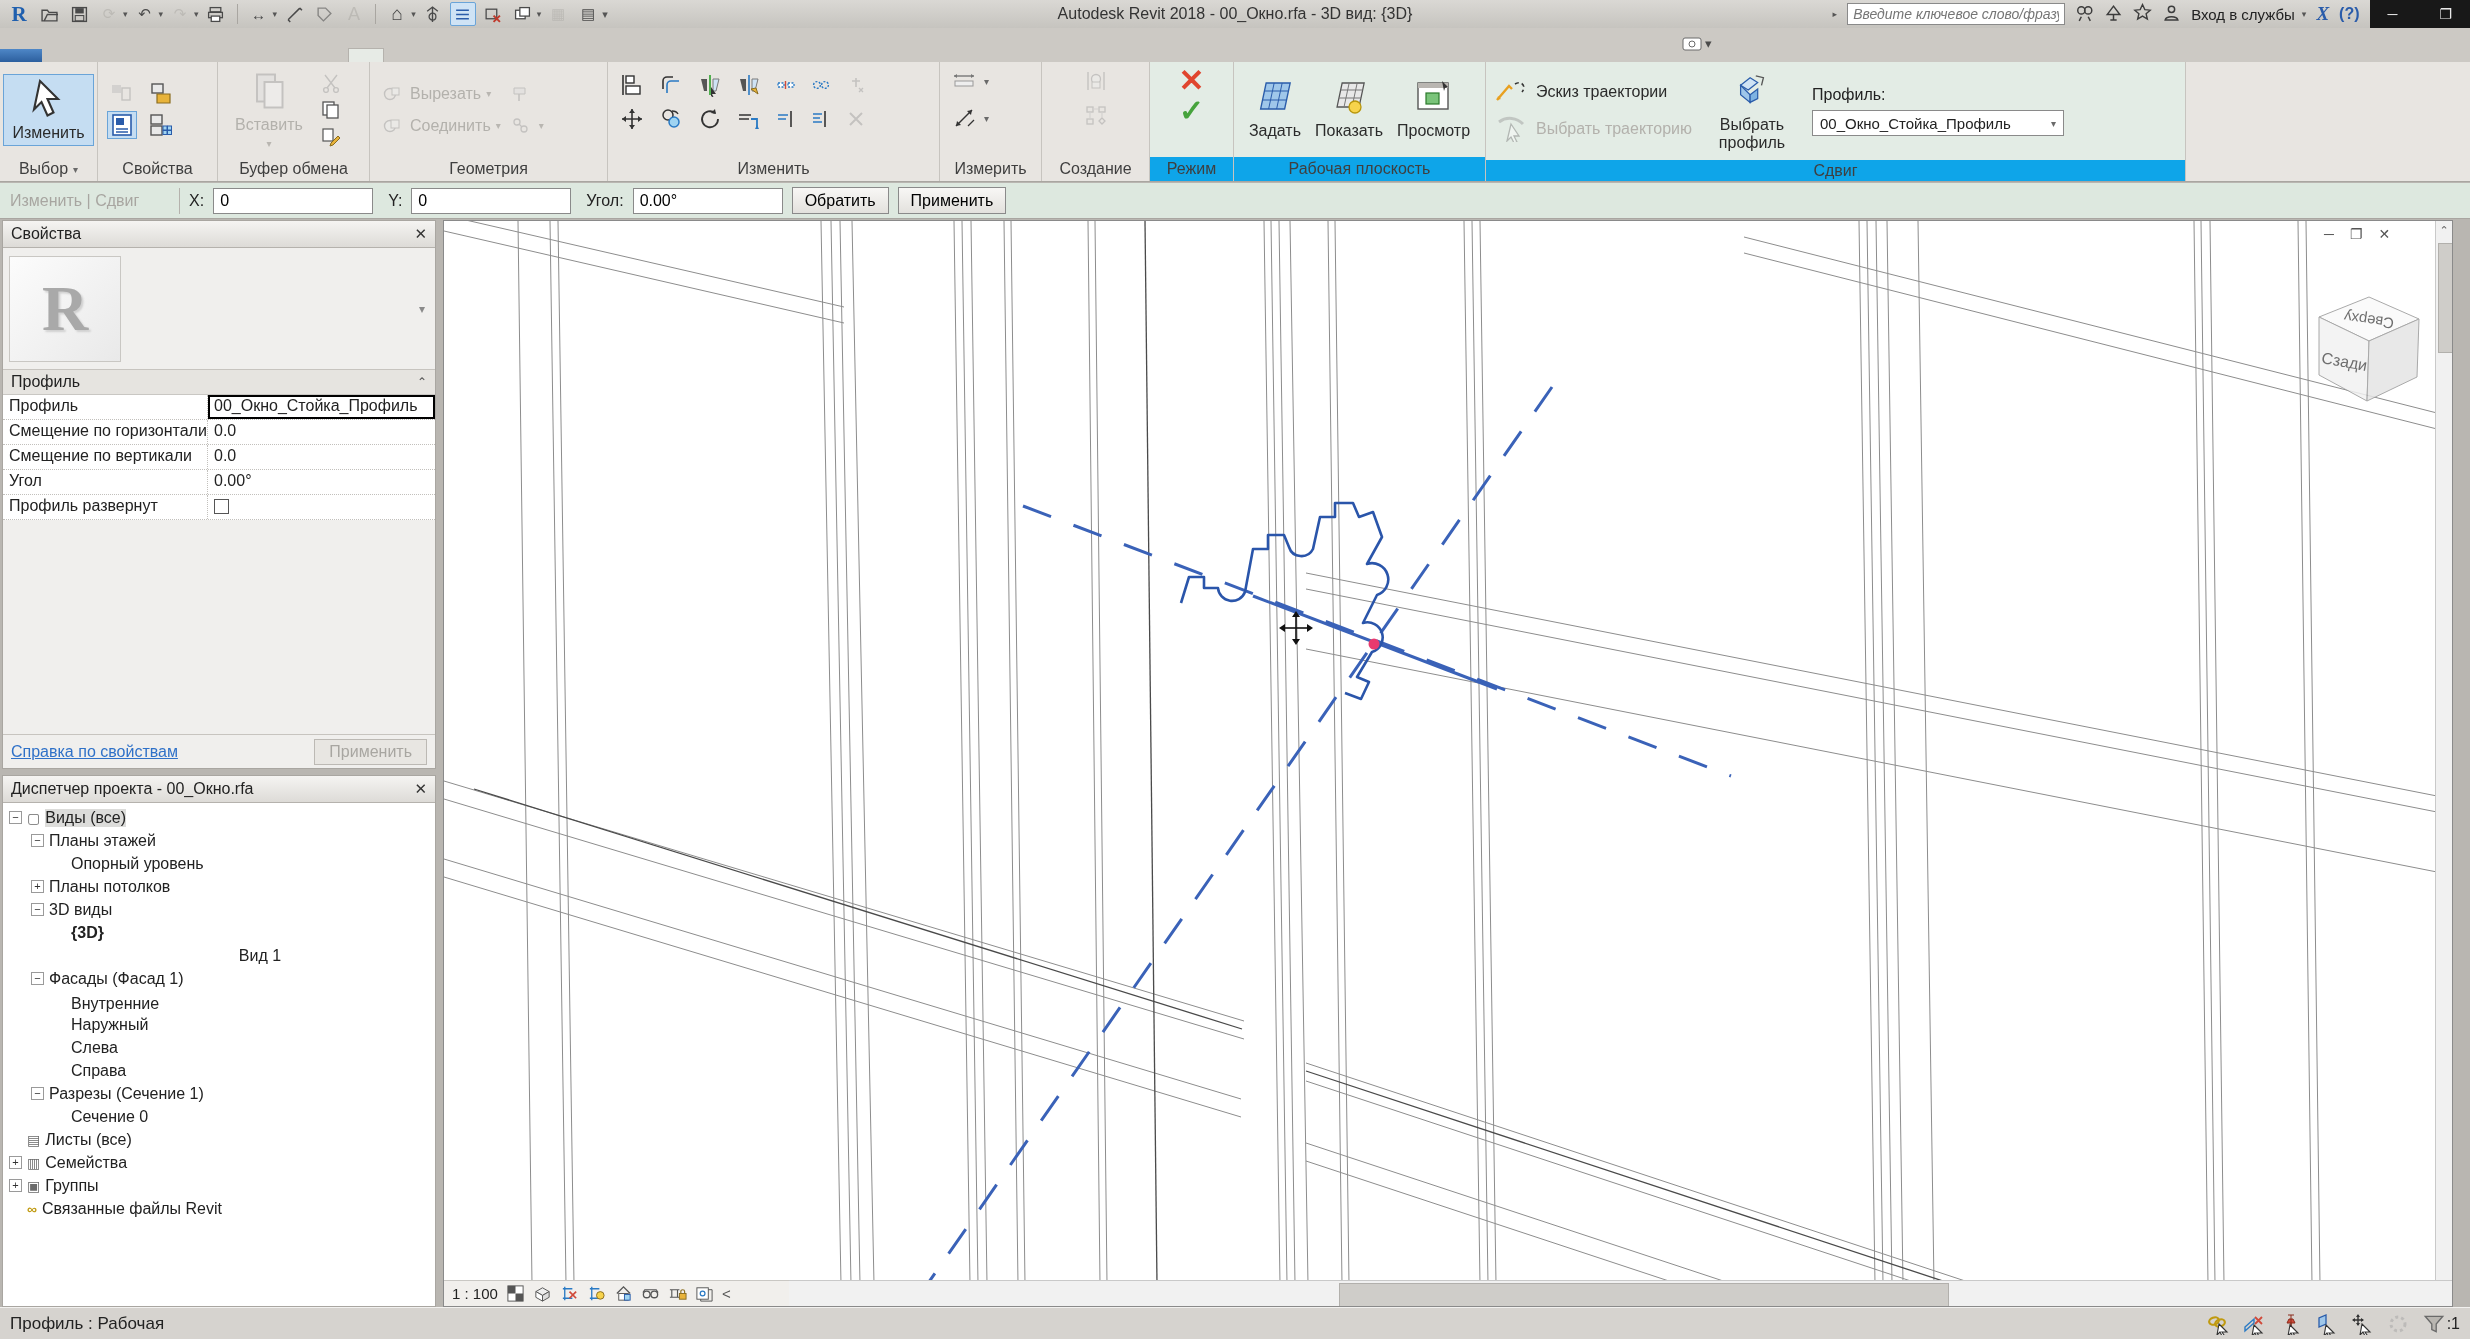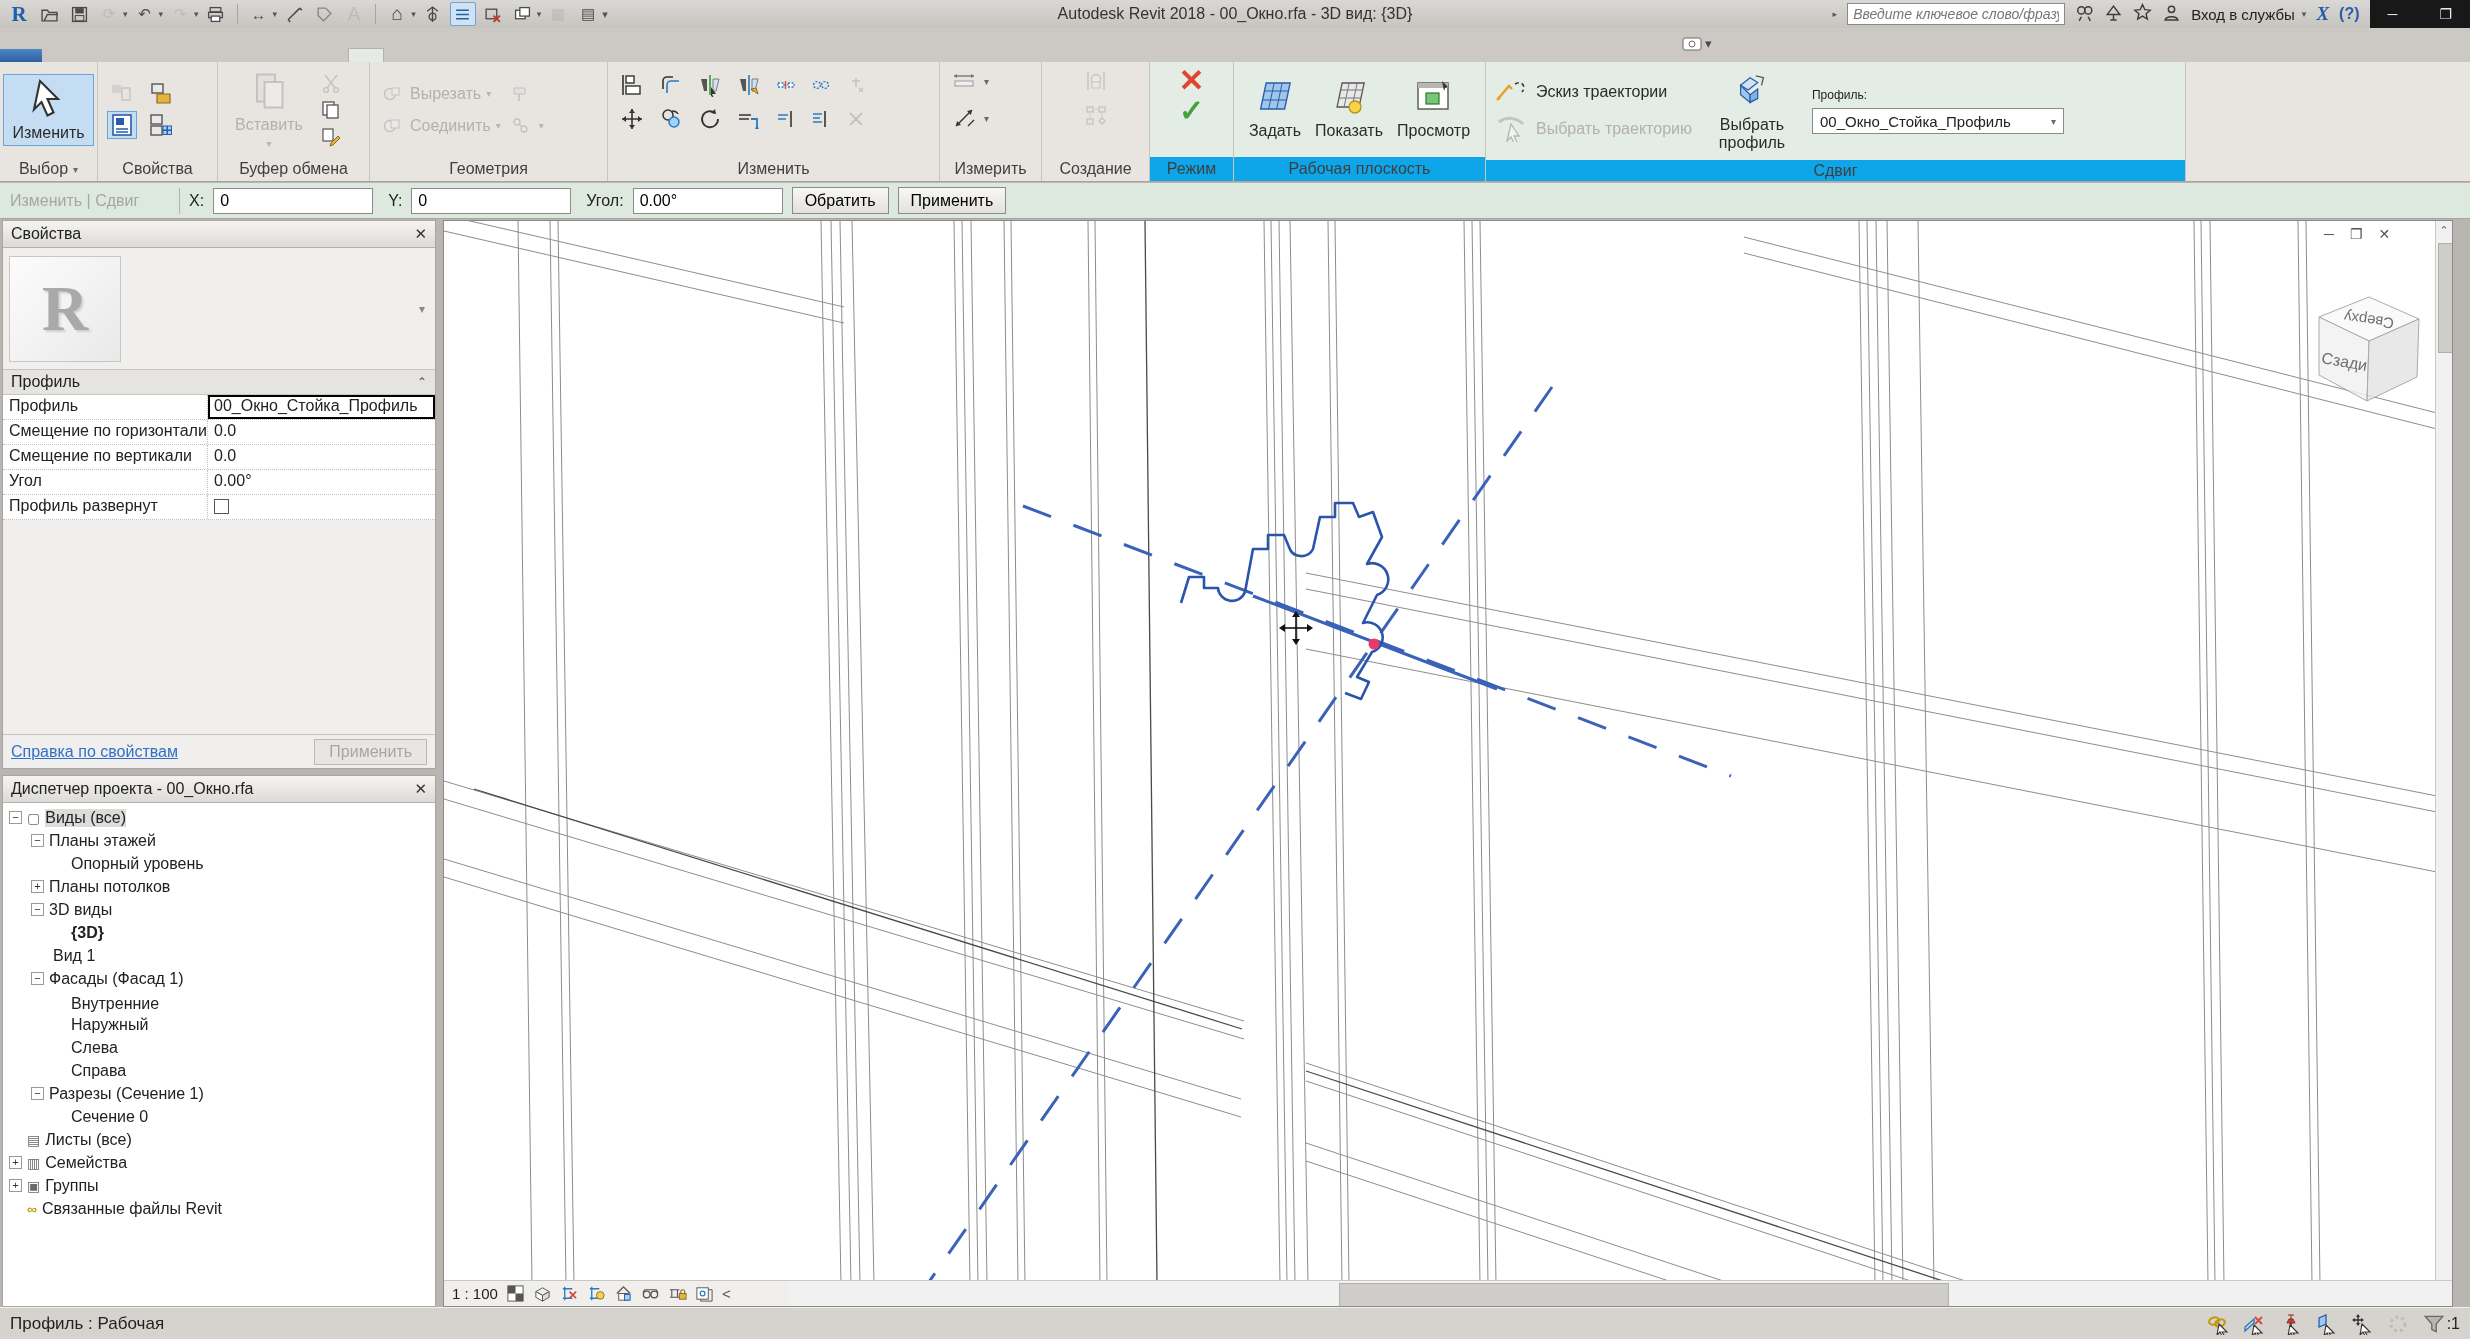--- a/index.html
+++ b/index.html
@@ -609,21 +609,21 @@
       <div class="bigbtn" style="width:92px;">
         <svg viewBox="0 0 40 40">
             <path d="M8 14l10-8 8 5-10 8z" fill="#cfe3f5" stroke="#2a5caa" stroke-width="1.3"></path>
             <path d="M8 14v10l10 8V24z" fill="#9fc7ea" stroke="#2a5caa" stroke-width="1.3"></path>
             <path d="M18 24l8-6v10l-8 4z" fill="#7eb3e2" stroke="#2a5caa" stroke-width="1.3"></path>
             <path d="M24 4l8 2-2 8" fill="none" stroke="#555" stroke-width="1.4"></path>
           </svg>
         <span>Выбрать профиль</span>
       </div>
       <div class="col" style="align-items:flex-start; gap:6px;">
-        <span style="font-size:12px;">Профиль:</span>
+        <span style="font-size:16px;">Профиль:</span>
         <div class="profdd">
           <span>00_Окно_Стойка_Профиль</span>
             <span class="ddarrow">▾</span>
         </div>
       </div>
     </div>
     <div class="caption">Сдвиг</div>
   </div>
   <div class="flexfill ctx" style="background:#e8e5e1;"></div>
 </div>
@@ -718,21 +718,21 @@
         <div class="trow" style="padding-left: 28px;">
           <span class="exp">−</span>
 
           <span class="tlabel">3D виды</span>
         </div>
         <div class="trow bold" style="padding-left: 50px;">
           <span class="exp none"></span>
 
           <span class="tlabel">{3D}</span>
         </div>
-        <div class="trow" style="padding-left: 32px;">
+        <div class="trow" style="padding-left: 64px; justify-content: center;">
           <span class="exp none"></span>
 
           <span class="tlabel">Вид 1</span>
         </div>
         <div class="trow" style="padding-left: 28px;">
           <span class="exp">−</span>
 
           <span class="tlabel">Фасады (Фасад 1)</span>
         </div>
         <div class="trow" style="padding-left: 50px; align-items: flex-end;">

